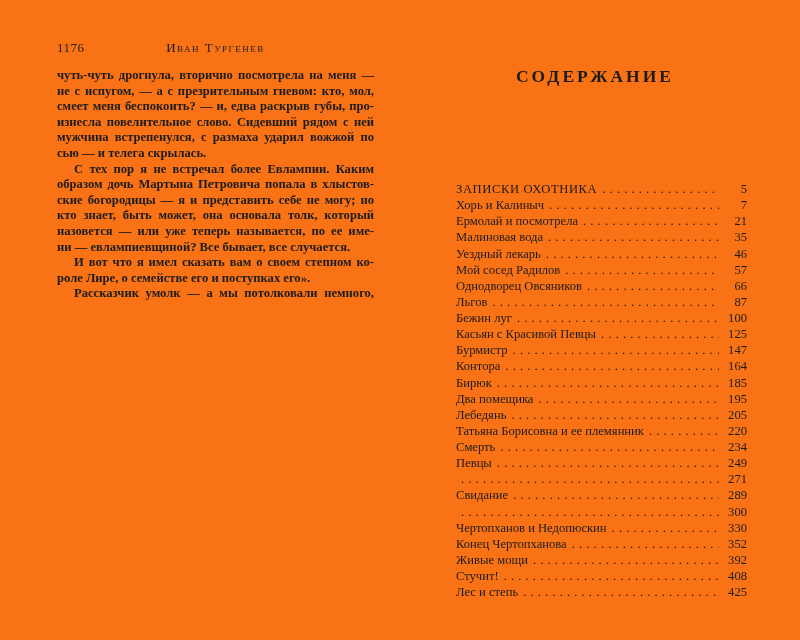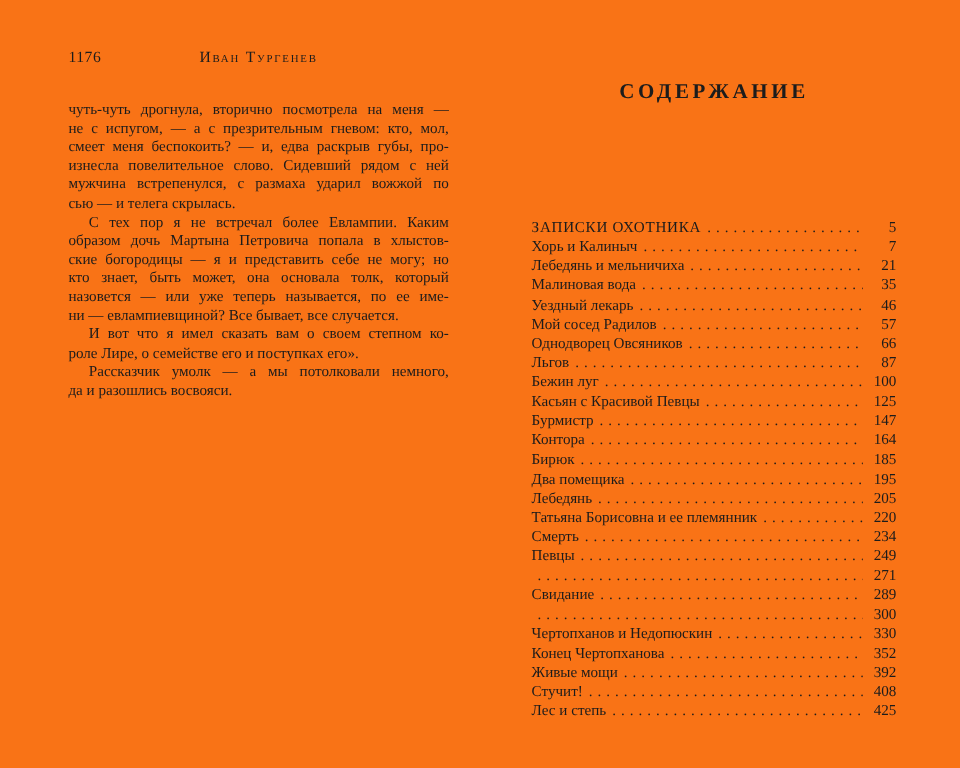--- a/index.html
+++ b/index.html
@@ -27,23 +27,24 @@
     font-size: 13px; letter-spacing: 0.5px;
   }
   .running-title {
     position: absolute; left: 0; right: 0; top: 0;
     text-align: center;
     font-variant: small-caps;
     font-size: 13px;
     letter-spacing: 1.5px;
   }
   .body-text {
-    position: absolute; left: 0; top: 44px; width: 317px;
+    position: absolute; left: 0; top: 28px; width: 317px;
     font-size: 12.6px;
     line-height: 15.6px;
+    font-weight: bold;
   }
   .line {
     text-align: justify;
     text-align-last: justify;
     text-justify: inter-word;
   }
   .line.last { text-align-last: left; }
   .line.indent { text-indent: 17px; }
 
   
@@ -56,21 +57,21 @@
   .toc-title {
     margin: 0;
     text-align: center;
     font-size: 17.5px;
     font-weight: 700;
     letter-spacing: 3px;
     white-space: nowrap;
   }
   .toc {
     position: absolute;
-    left: 0; right: 0;
+    left: 13px; right: 0;
     top: 115px;
   }
   .toc-row {
     display: flex;
     align-items: baseline;
     line-height: 16.12px;
     font-size: 12.6px;
   }
   .toc-row.caps .toc-label { letter-spacing: 0.6px; }
   .toc-label { white-space: nowrap; }
@@ -106,39 +107,38 @@
         <div class="line last">сью — и телега скрылась.</div>
         <div class="line indent">С тех пор я не встречал более Евлампии. Каким</div>
         <div class="line">образом дочь Мартына Петровича попала в хлыстов-</div>
         <div class="line">ские богородицы — я и представить себе не могу; но</div>
         <div class="line">кто знает, быть может, она основала толк, который</div>
         <div class="line">назовется — или уже теперь называется, по ее име-</div>
         <div class="line last">ни — евлампиевщиной? Все бывает, все случается.</div>
         <div class="line indent">И вот что я имел сказать вам о своем степном ко-</div>
         <div class="line last">роле Лире, о семействе его и поступках его».</div>
         <div class="line indent">Рассказчик умолк — а мы потолковали немного,</div>
-        <div class="line last">да и разошлись восвояси.</div>
       </div>
   </div>
 
   <div class="right-page">
     <h1 class="toc-title">СОДЕРЖАНИЕ</h1>
     <div class="toc" id="toc">
         <div class="toc-row caps">
           <span class="toc-label">ЗАПИСКИ ОХОТНИКА</span>
           <span class="leader">. . . . . . . . . . . . . . . . . . . . . . . . . . . . . . . . . . . . . . . . . . . . . . . . . . . . . . . . . . . . . . . . . . . . . . . . . . . . . . . . </span>
           <span class="toc-page">5</span>
         </div>
         <div class="toc-row">
           <span class="toc-label">Хорь и Калиныч</span>
           <span class="leader">. . . . . . . . . . . . . . . . . . . . . . . . . . . . . . . . . . . . . . . . . . . . . . . . . . . . . . . . . . . . . . . . . . . . . . . . . . . . . . . . </span>
           <span class="toc-page">7</span>
         </div>
         <div class="toc-row">
-          <span class="toc-label">Лебедянь и мельничиха</span>
+          <span class="toc-label">Ермолай и посмотрела</span>
           <span class="leader">. . . . . . . . . . . . . . . . . . . . . . . . . . . . . . . . . . . . . . . . . . . . . . . . . . . . . . . . . . . . . . . . . . . . . . . . . . . . . . . . </span>
           <span class="toc-page">21</span>
         </div>
         <div class="toc-row">
           <span class="toc-label">Малиновая вода</span>
           <span class="leader">. . . . . . . . . . . . . . . . . . . . . . . . . . . . . . . . . . . . . . . . . . . . . . . . . . . . . . . . . . . . . . . . . . . . . . . . . . . . . . . . </span>
           <span class="toc-page">35</span>
         </div>
         <div class="toc-row">
           <span class="toc-label">Уездный лекарь</span>

